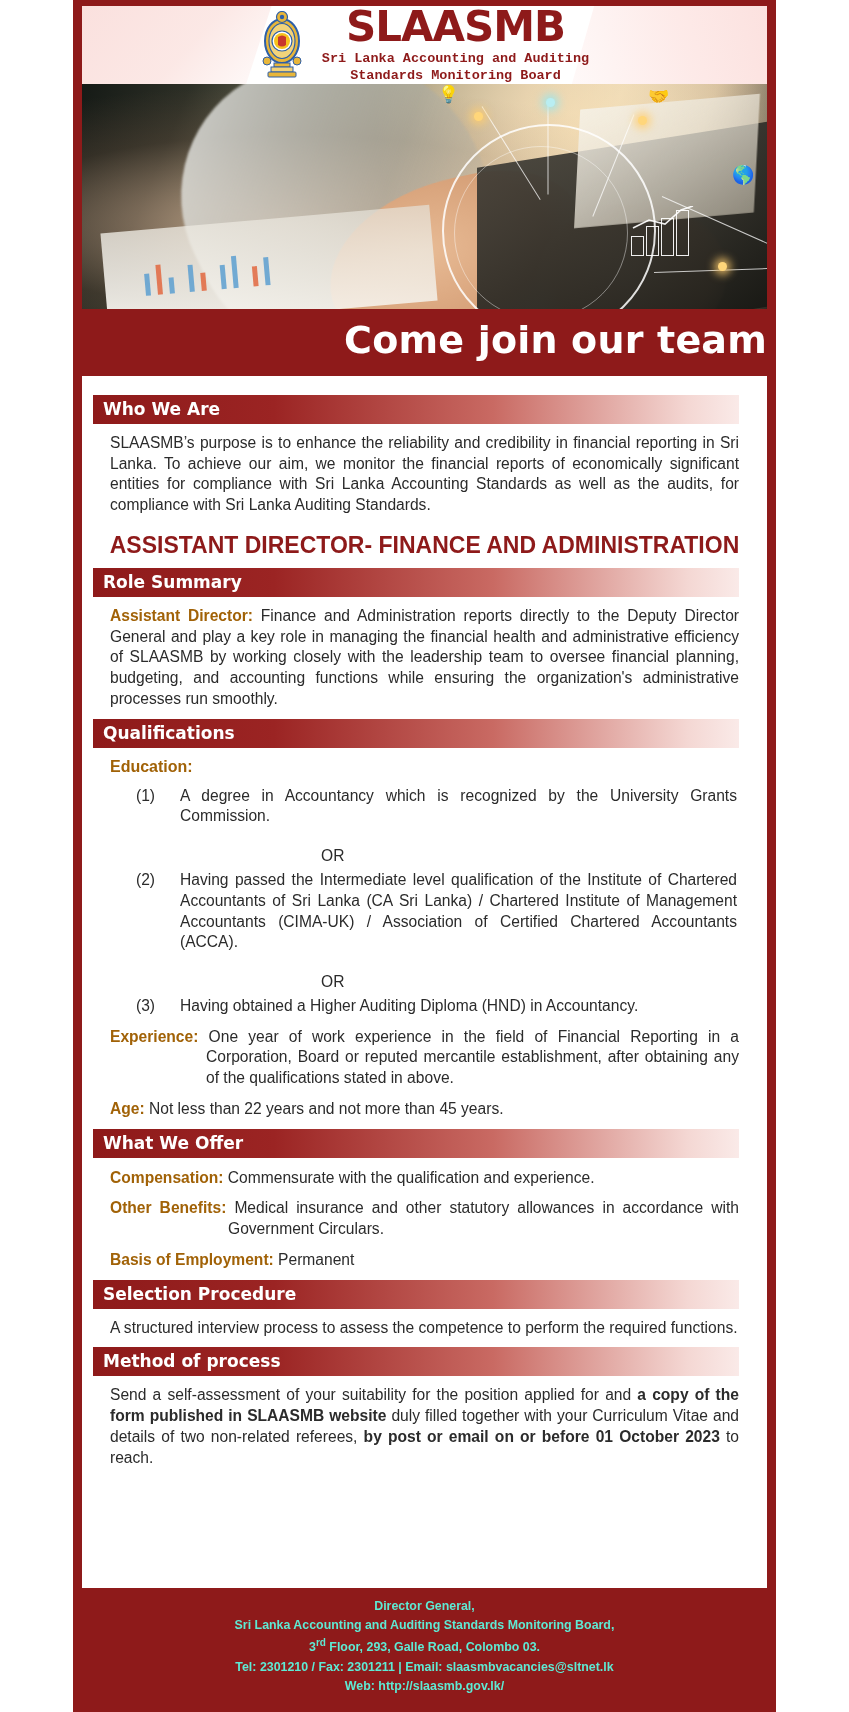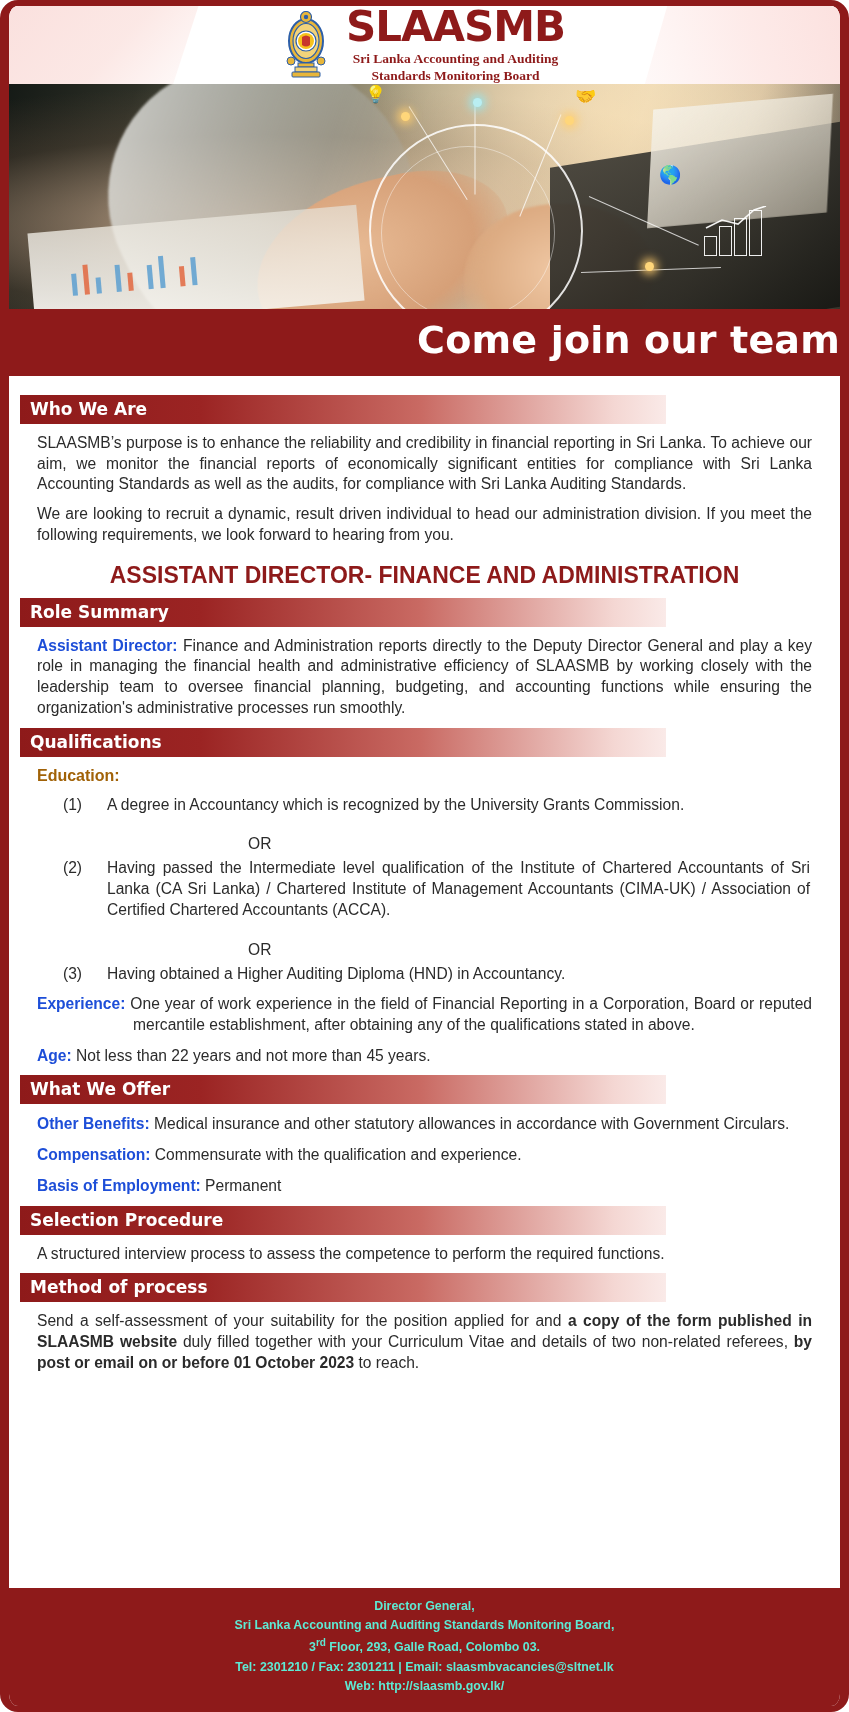--- a/index.html
+++ b/index.html
@@ -5,31 +5,30 @@
   html, body {
     margin: 0;
     padding: 0;
     background: #ffffff;
   }
   body {
     font-family: "Liberation Sans", sans-serif;
   }
   #page {
     position: relative;
-    width: 849px;
+    width: 703px;
     height: 1712px;
     margin: 0 auto;
     background: #ffffff;
     border-left: 9px solid #8e1a1a;
     border-right: 9px solid #8e1a1a;
     border-top: 6px solid #8e1a1a;
     border-bottom: 6px solid #8e1a1a;
     box-sizing: border-box;
     overflow: hidden;
-    border-radius: 18px;
   }
 
   
   .header {
     position: relative;
     height: 78px;
     background: #ffffff;
     overflow: hidden;
     display: flex;
     align-items: center;
@@ -69,21 +68,21 @@
   }
   .brand-block { text-align: center; line-height: 1; }
   .brand-title {
     font-size: 42px;
     font-weight: bold;
     color: #8e1a1a;
     letter-spacing: -1px;
     font-family: "DejaVu Sans", sans-serif;
   }
   .brand-sub {
-    font-family: Liberation Serif, serif;
+    font-family: Liberation Mono, monospace;
     font-size: 13.5px;
     font-weight: bold;
     color: #8e1a1a;
     margin-top: 3px;
     line-height: 1.25;
   }
 
   
   .hero {
     position: relative;
@@ -229,21 +228,21 @@
   }
 
   .para {
     margin: 9px 28px 0 28px;
     font-size: 15.6px;
     line-height: 1.33;
     color: #2b2b2b;
     text-align: justify;
   }
   .lbl {
-    color: #1d4ed8;
+    color: #a16207;
     font-weight: bold;
   }
 
   .jobtitle {
     text-align: center;
     color: #8e1a1a;
     font-size: 23px;
     font-weight: bold;
     margin: 16px 0 6px;
     font-family: "Liberation Sans", sans-serif;
@@ -380,21 +379,20 @@
       </svg>
     </div>
   </div>
 
   <div class="join-banner">Come join our team</div>
 
   <div class="content">
 
     <div class="sec-head">Who We Are</div>
     <p class="para">SLAASMB’s purpose is to enhance the reliability and credibility in financial reporting in Sri Lanka. To achieve our aim, we monitor the financial reports of economically significant entities for compliance with Sri Lanka Accounting Standards as well as the audits, for compliance with Sri Lanka Auditing Standards.</p>
-    <p class="para">We are looking to recruit a dynamic, result driven individual to head our administration division. If you meet the following requirements, we  look forward to hearing from you.</p>
 
     <div class="jobtitle">ASSISTANT DIRECTOR- FINANCE AND ADMINISTRATION</div>
 
     <div class="sec-head">Role Summary</div>
     <p class="para"><span class="lbl">Assistant Director:</span><span> Finance and Administration reports directly to the  Deputy  Director General and play a key role in managing the financial health and administrative efficiency of SLAASMB by working closely with the leadership team to oversee financial planning, budgeting, and accounting functions while ensuring the organization's administrative processes run smoothly.</span></p>
 
     <div class="sec-head">Qualifications</div>
     <div class="subhead">Education:</div>
 
     <div class="qlist">
@@ -411,22 +409,22 @@
       <div class="qrow">
         <span class="qnum">(3)</span>
         <span class="qtxt">Having obtained a Higher Auditing Diploma (HND) in Accountancy.</span>
       </div>
     </div>
 
     <p class="hangrow"><span class="lbl">Experience:</span><span> One year of work experience in the field of Financial Reporting in a Corporation, Board or reputed mercantile establishment, after obtaining any of  the qualifications stated in above.</span></p>
     <p class="hangrow short"><span class="lbl">Age:</span><span> Not less than 22 years and not more than 45 years.</span></p>
 
     <div class="sec-head">What We Offer</div>
+    <p class="hangrow short"><span class="lbl">Compensation:</span><span> Commensurate with the qualification and experience.</span></p>
     <p class="hangrow off"><span class="lbl">Other Benefits:</span><span> Medical insurance and other statutory allowances in accordance with Government Circulars.</span></p>
-    <p class="hangrow short"><span class="lbl">Compensation:</span><span> Commensurate with the qualification and experience.</span></p>
     <p class="hangrow short"><span class="lbl">Basis of Employment:</span><span> Permanent</span></p>
 
     <div class="sec-head">Selection Procedure</div>
     <p class="para">A structured interview process to assess the competence to perform  the  required functions.</p>
 
     <div class="sec-head">Method of process</div>
     <p class="para"><span>Send a self-assessment of your suitability for the position applied for and </span><b>a copy of the form published in SLAASMB website</b><span> duly filled together with your Curriculum Vitae and details of two non-related referees, </span><b>by post or email on or before 01 October 2023</b><span> to reach.</span></p>
   </div>
 
   <div class="footer">

